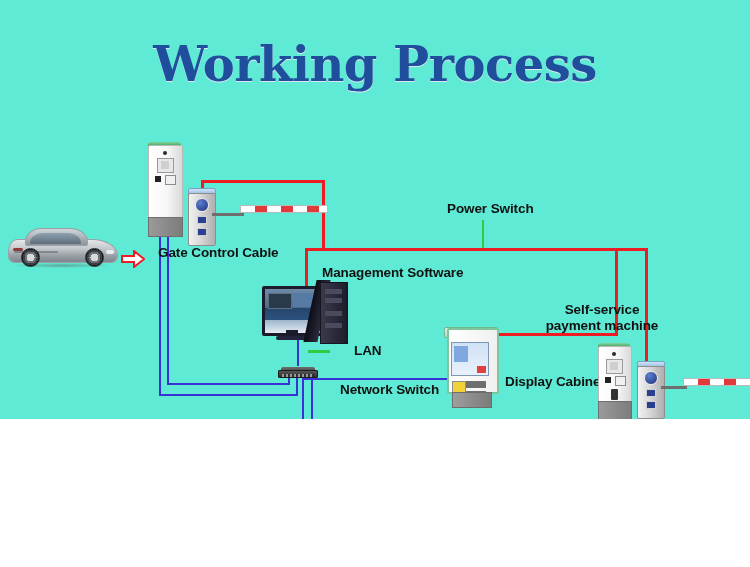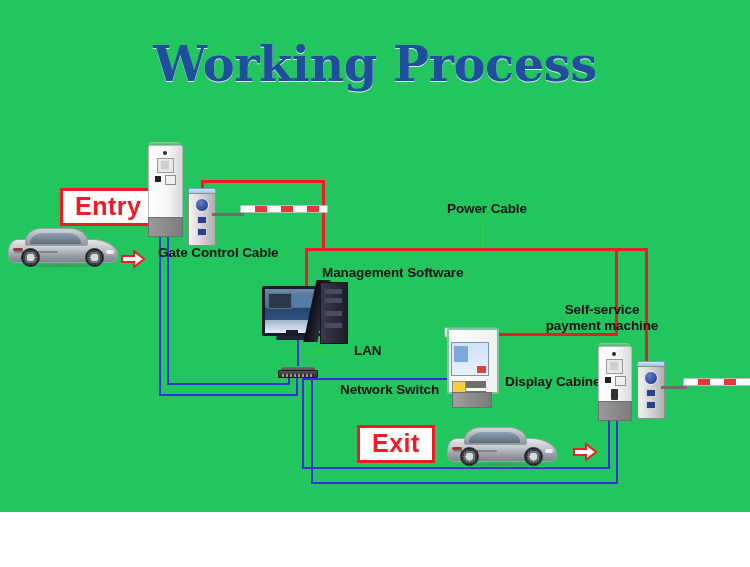--- a/index.html
+++ b/index.html
@@ -3,22 +3,22 @@
 <meta charset="utf-8">
 <style>
   html,body{margin:0;padding:0;background:#ffffff;}
   body{
     font-family:"Liberation Sans", sans-serif;
     -webkit-font-smoothing:antialiased;
   }
   #stage{
     position:relative;
     width:750px;
-    height:512px;
-    background:#22c55e;
+    height:419px;
+    background:#5eead4;
     overflow:hidden;
   }
   
   #title{
     position:absolute;
     left:0; top:36px;
     width:750px;
     text-align:center;
     font-family:"DejaVu Serif", serif;
     font-weight:bold;
@@ -322,21 +322,20 @@
   <div class="wire blue v2" style="left:458px;top:372px;height:8px;"></div>
 
   <div class="wire blue v2" style="left:302px;top:378px;height:90px;"></div>
   <div class="wire blue v2" style="left:311px;top:378px;height:105px;"></div>
   <div class="wire blue h2" style="left:302px;top:467px;width:308px;"></div>
   <div class="wire blue h2" style="left:311px;top:482px;width:307px;"></div>
 
   <div class="wire blue v2" style="left:608px;top:415px;height:54px;"></div>
   <div class="wire blue v2" style="left:616px;top:415px;height:69px;"></div>
 
-  <div class="boxlabel" style="left:60px;top:188px;">Entry</div>
 
   <div class="car" style="left:8px;top:218px;width:108px;height:50px;">
     <div class="shadow"></div>
     <div class="bodyl"></div>
     <div class="cabin"></div>
     <div class="glass"></div>
     <div class="strip"></div>
     <div class="taillight"></div>
     <div class="light"></div>
     <div class="wh r"></div>
@@ -388,21 +387,21 @@
   <div class="wire green h" style="left:308px;top:350px;width:22px;"></div>
   <div class="lbl" style="left:354px;top:343px;">LAN</div>
 
   <div class="switch" style="left:278px;top:367px;width:40px;height:11px;">
     <div class="top"></div>
     <div class="face"></div>
     <div class="ports"></div>
   </div>
   <div class="lbl" style="left:340px;top:382px;">Network Switch</div>
 
-  <div class="lbl" style="left:447px;top:201px;">Power Cable</div>
+  <div class="lbl" style="left:447px;top:201px;">Power Switch</div>
 
   <div class="lbl c" style="left:516px;top:302px;width:172px;">Self-service
 payment machine</div>
   <div class="paybox" style="left:447px;top:328px;width:48px;height:80px;">
     <div class="hood"></div>
     <div class="frame"></div>
     <div class="disp"></div>
     <div class="ykey"></div>
     <div class="k1"></div>
     <div class="k2"></div>

